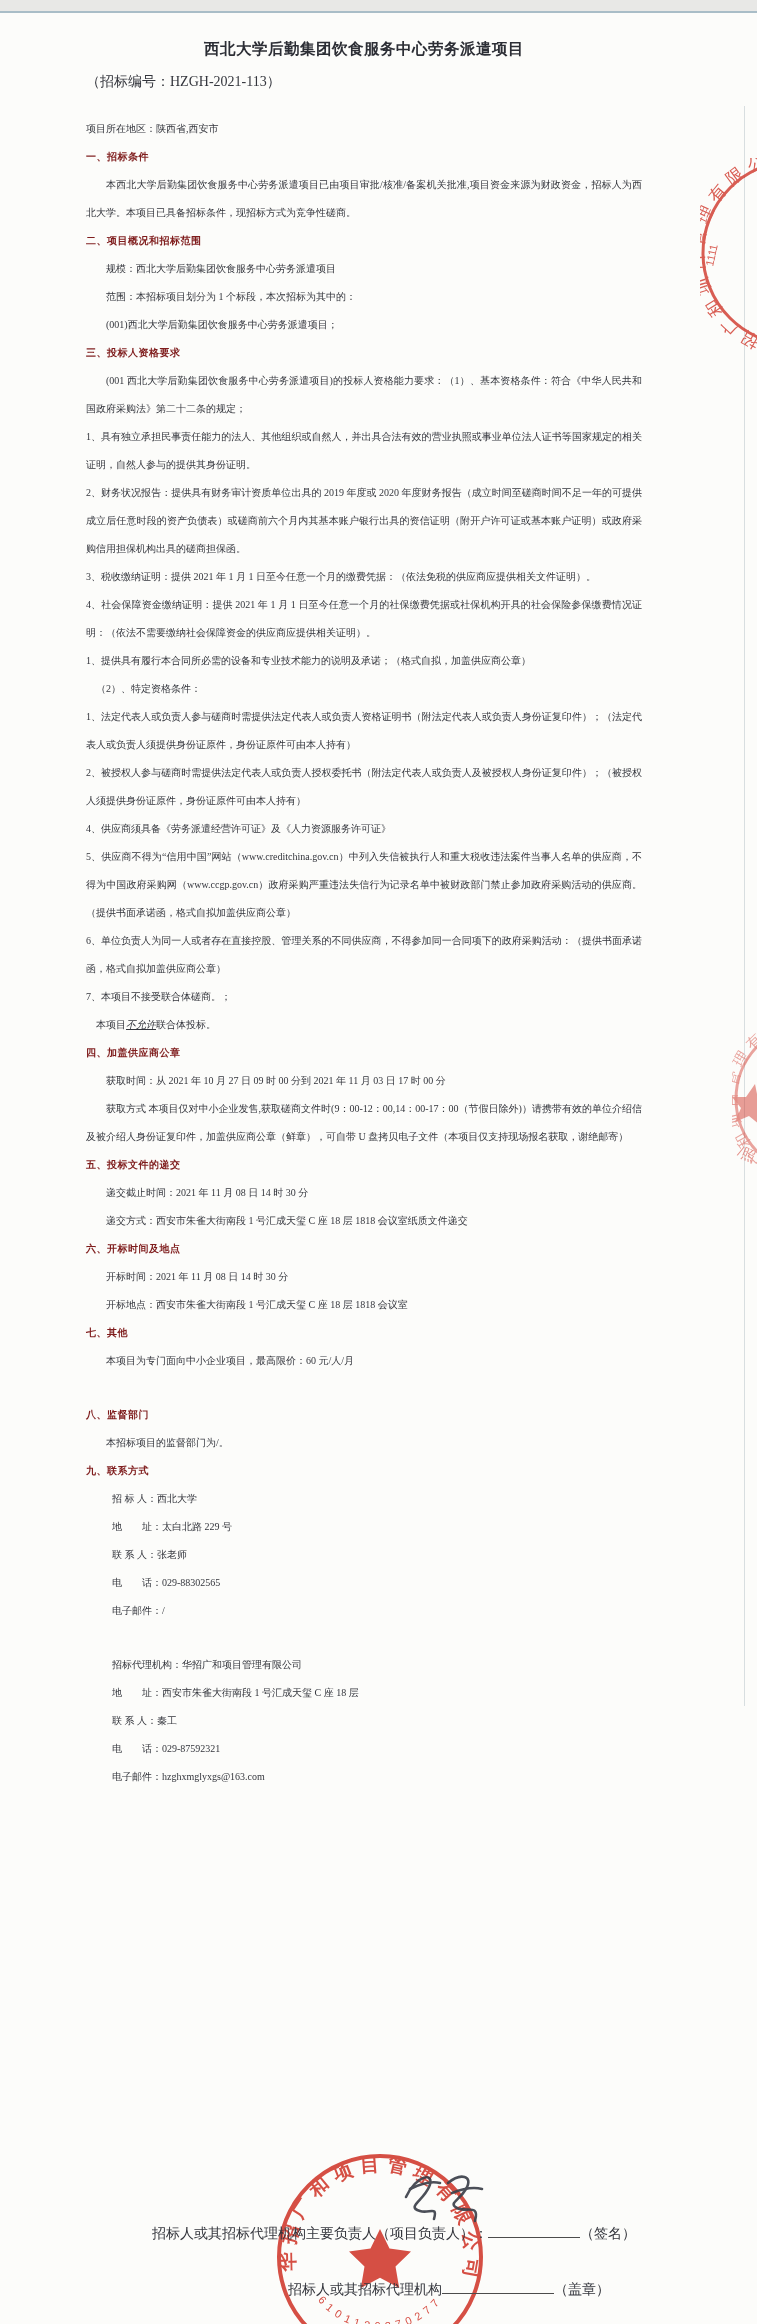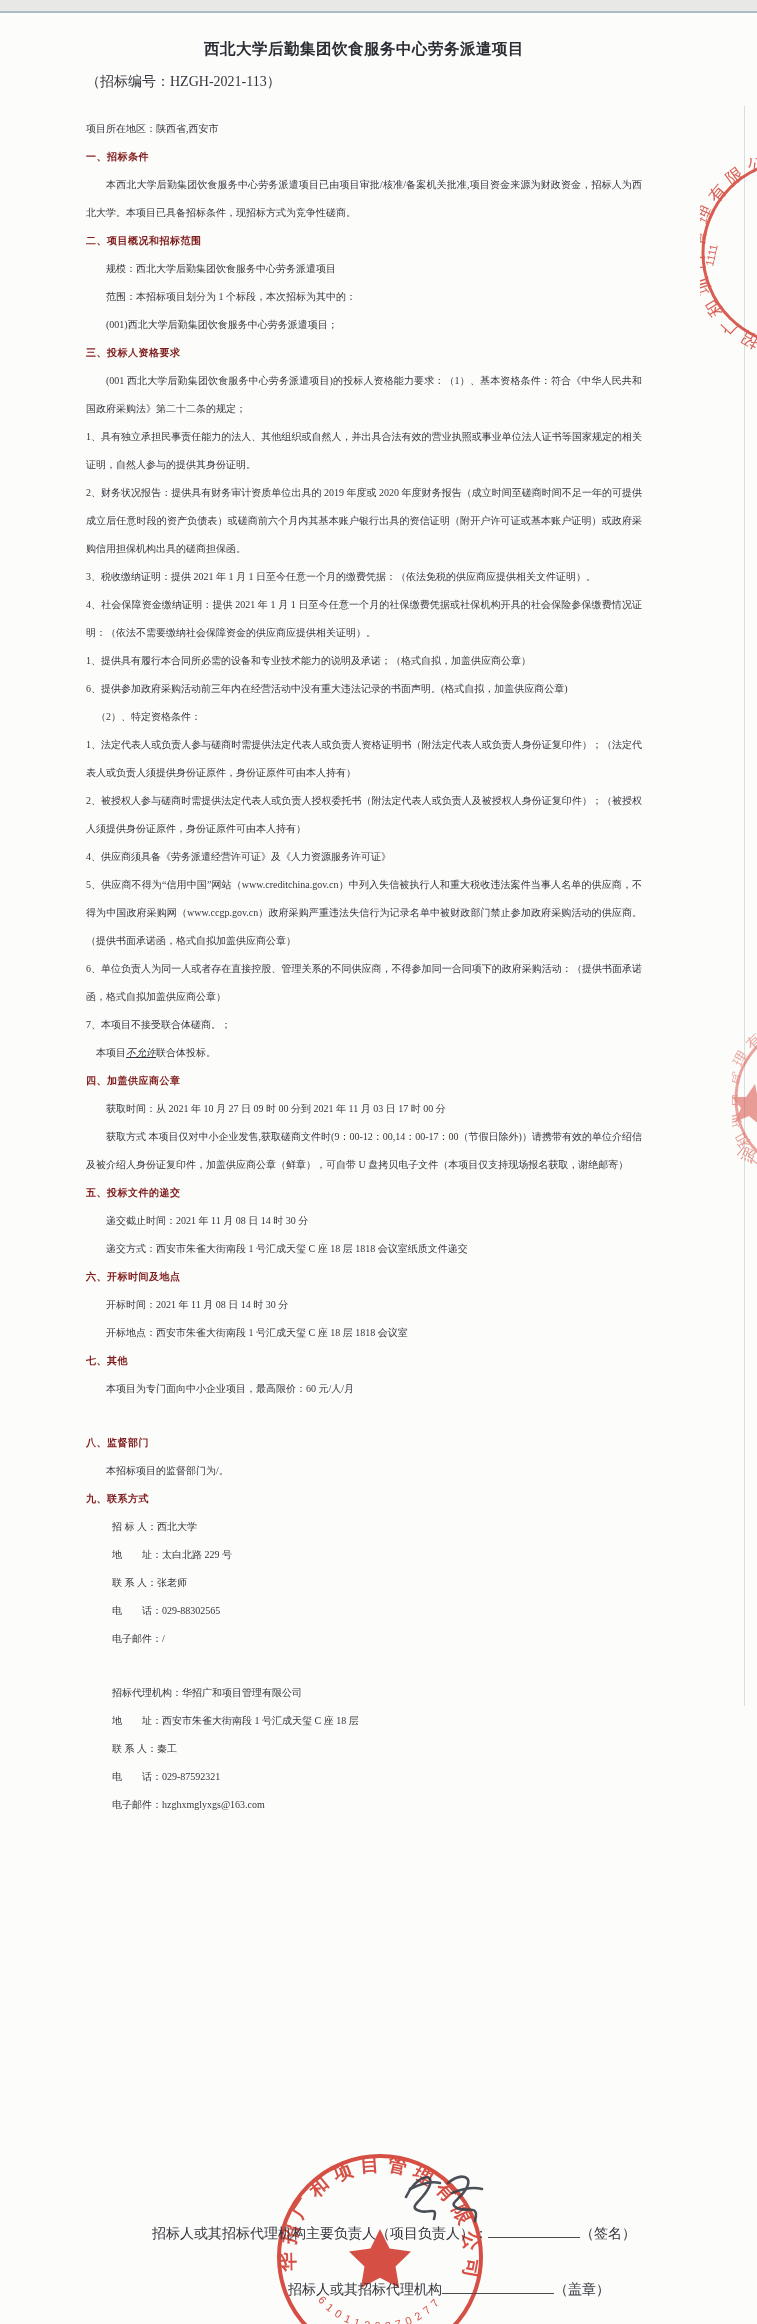--- a/index.html
+++ b/index.html
@@ -60,21 +60,20 @@
         <p class="para">规模：西北大学后勤集团饮食服务中心劳务派遣项目</p>
         <p class="para">范围：本招标项目划分为 1 个标段，本次招标为其中的：</p>
         <p class="para">(001)西北大学后勤集团饮食服务中心劳务派遣项目；</p>
         <p class="heading">三、投标人资格要求</p>
         <p class="para">(001 西北大学后勤集团饮食服务中心劳务派遣项目)的投标人资格能力要求：（1）、基本资格条件：符合《中华人民共和国政府采购法》第二十二条的规定；</p>
         <p class="item">1、具有独立承担民事责任能力的法人、其他组织或自然人，并出具合法有效的营业执照或事业单位法人证书等国家规定的相关证明，自然人参与的提供其身份证明。</p>
         <p class="item">2、财务状况报告：提供具有财务审计资质单位出具的 2019 年度或 2020 年度财务报告（成立时间至磋商时间不足一年的可提供成立后任意时段的资产负债表）或磋商前六个月内其基本账户银行出具的资信证明（附开户许可证或基本账户证明）或政府采购信用担保机构出具的磋商担保函。</p>
         <p class="item">3、税收缴纳证明：提供 2021 年 1 月 1 日至今任意一个月的缴费凭据：（依法免税的供应商应提供相关文件证明）。</p>
         <p class="item">4、社会保障资金缴纳证明：提供 2021 年 1 月 1 日至今任意一个月的社保缴费凭据或社保机构开具的社会保险参保缴费情况证明：（依法不需要缴纳社会保障资金的供应商应提供相关证明）。</p>
         <p class="item">1、提供具有履行本合同所必需的设备和专业技术能力的说明及承诺；（格式自拟，加盖供应商公章）</p>
-        <p class="item">6、提供参加政府采购活动前三年内在经营活动中没有重大违法记录的书面声明。(格式自拟，加盖供应商公章)</p>
         <p class="subitem">（2）、特定资格条件：</p>
         <p class="item">1、法定代表人或负责人参与磋商时需提供法定代表人或负责人资格证明书（附法定代表人或负责人身份证复印件）；（法定代表人或负责人须提供身份证原件，身份证原件可由本人持有）</p>
         <p class="item">2、被授权人参与磋商时需提供法定代表人或负责人授权委托书（附法定代表人或负责人及被授权人身份证复印件）；（被授权人须提供身份证原件，身份证原件可由本人持有）</p>
         <p class="item">4、供应商须具备《劳务派遣经营许可证》及《人力资源服务许可证》</p>
         <p class="item">5、供应商不得为“信用中国”网站（www.creditchina.gov.cn）中列入失信被执行人和重大税收违法案件当事人名单的供应商，不得为中国政府采购网（www.ccgp.gov.cn）政府采购严重违法失信行为记录名单中被财政部门禁止参加政府采购活动的供应商。（提供书面承诺函，格式自拟加盖供应商公章）</p>
         <p class="item">6、单位负责人为同一人或者存在直接控股、管理关系的不同供应商，不得参加同一合同项下的政府采购活动：（提供书面承诺函，格式自拟加盖供应商公章）</p>
         <p class="item">7、本项目不接受联合体磋商。；</p>
         <p class="subitem"><span>本项目</span><span class="ital">不允许</span><span>联合体投标。</span></p>
         <p class="heading">四、加盖供应商公章</p>
         <p class="para">获取时间：从 2021 年 10 月 27 日 09 时 00 分到 2021 年 11 月 03 日 17 时 00 分</p>

